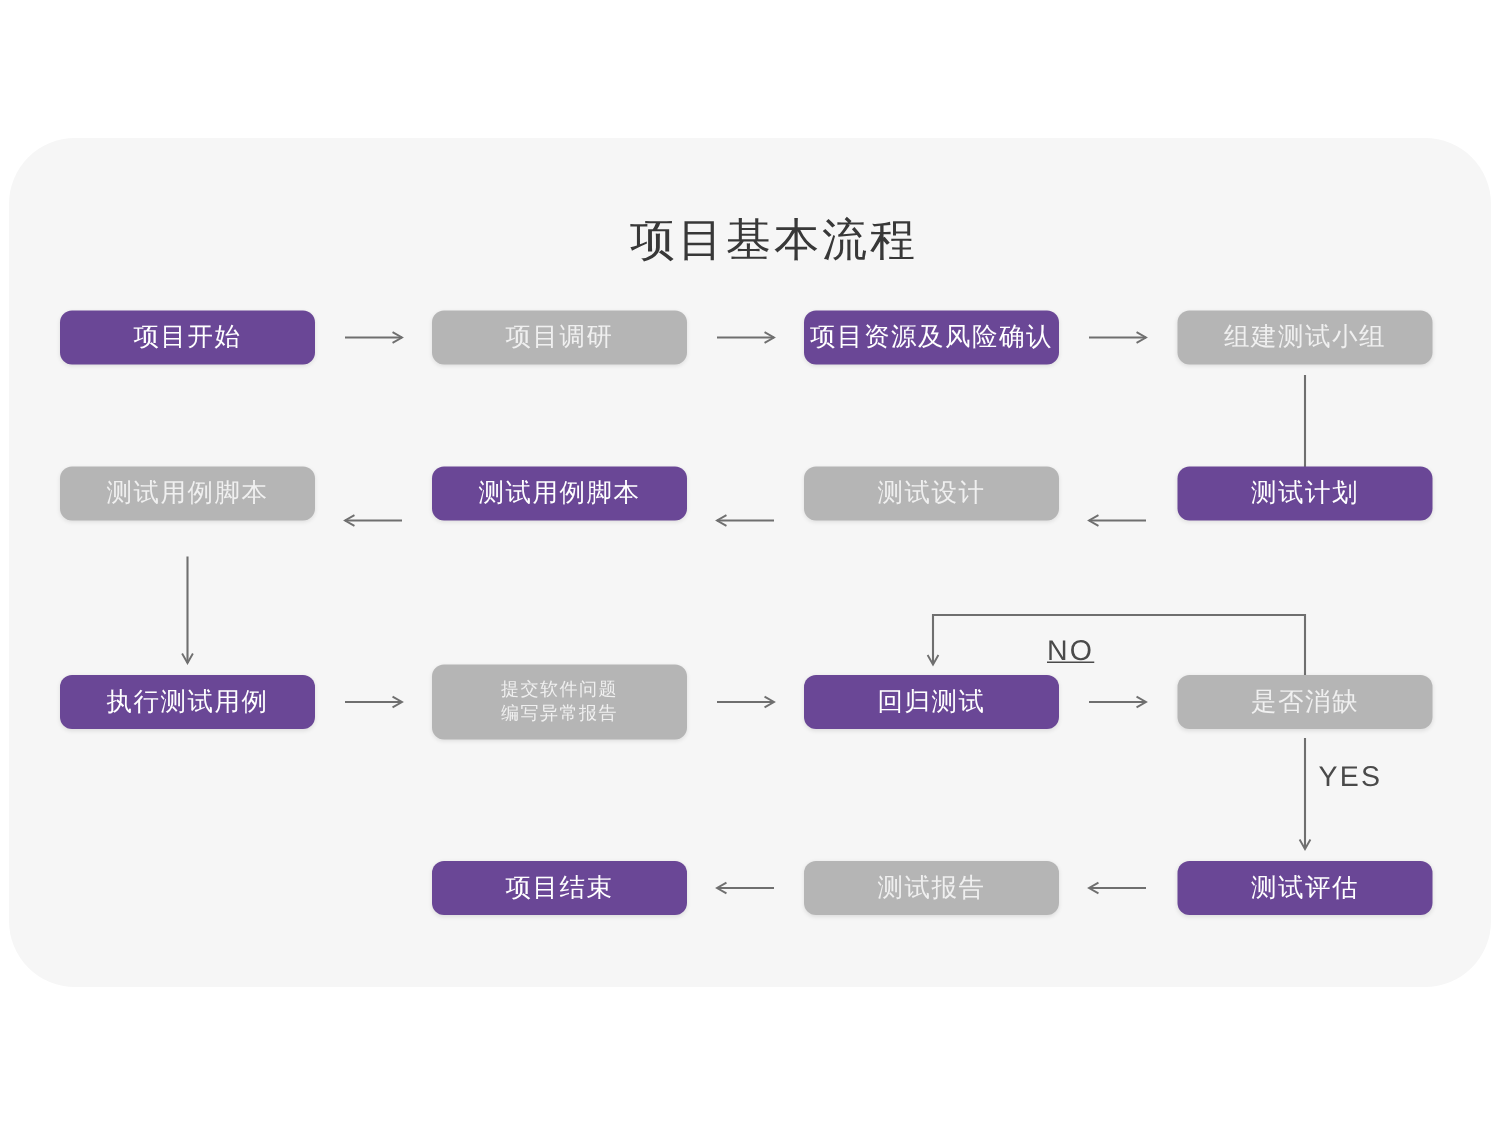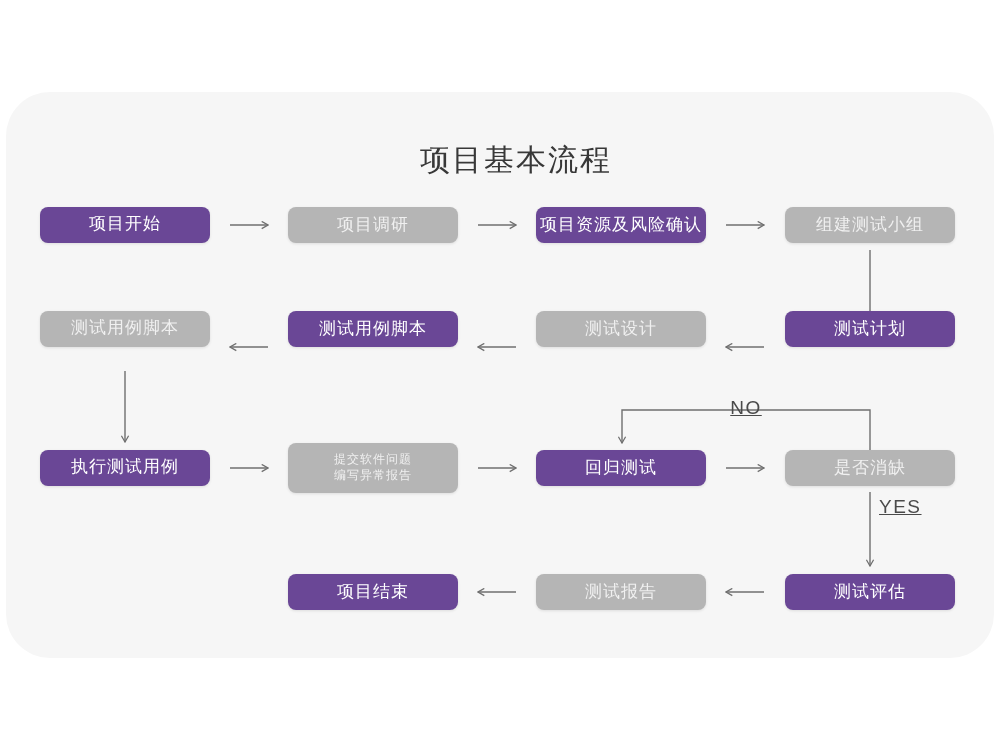--- a/index.html
+++ b/index.html
@@ -61,21 +61,21 @@
   }
   .node.tall {
     height: 50px;
     font-size: 12px;
   }
   .r1 { top: 207px; }
   .r2 { top: 311px; }
   .r3 { top: 450px; }
   .r3tall { top: 443px; }
   .r4 { top: 574px; }
-  .c1 { left: 40px; font-family: Liberation Mono, monospace; }
+  .c1 { left: 40px; }
   .c2 { left: 288px; text-align: right; }
   .c3 { left: 536px; }
   .c4 { left: 785px; }
   svg.connectors {
     position: absolute;
     left: 0;
     top: 0;
     width: 1000px;
     height: 750px;
     pointer-events: none;
@@ -91,29 +91,27 @@
     fill: none;
   }
   .branch-label {
     position: absolute;
     font-size: 19px;
     letter-spacing: 1.5px;
     color: var(--color-branch_text, #4A4A4A);
   }
   .branch-label.no {
     left: 698px;
-    top: 397px;
+    top: 424px;
     width: 96px;
-    text-align: center;
     text-decoration: underline;
   }
   .branch-label.yes {
     left: 879px;
-    top: 496px;
-    text-decoration: underline;
+    top: 508px;
   }
 </style>
 </head>
 <body>
 
 <div class="stage">
 
   <div class="card"></div>
 
   <div class="title">项目基本流程</div>

